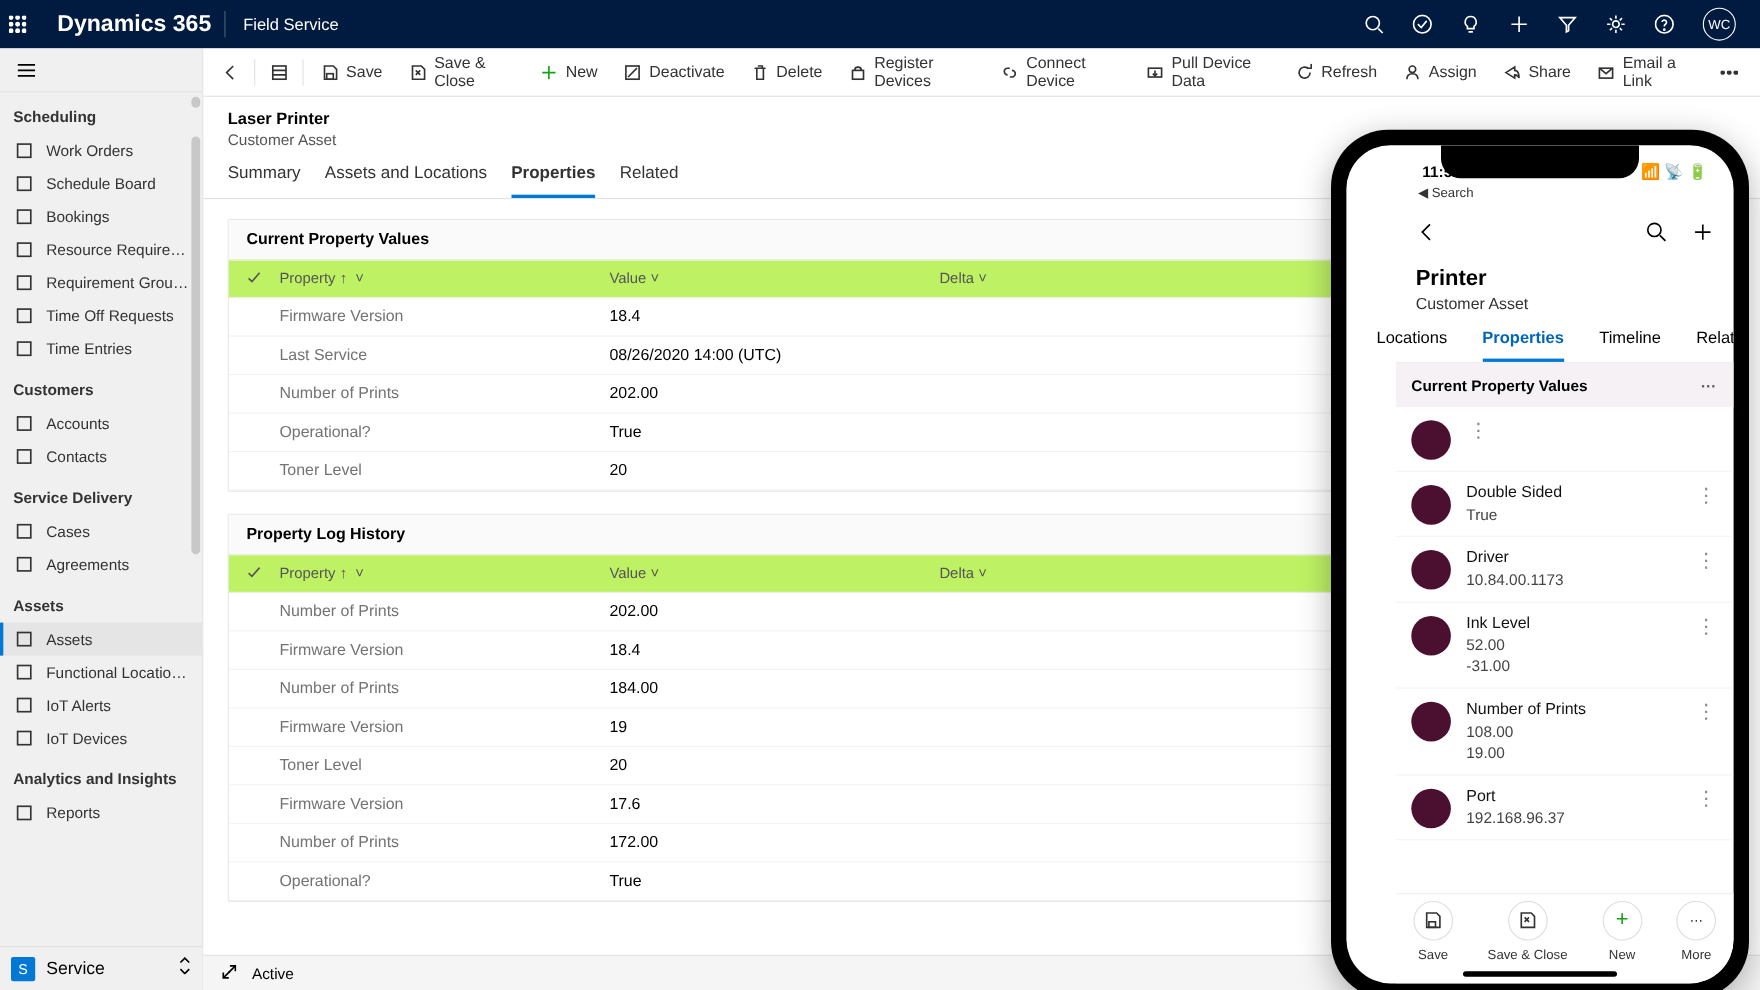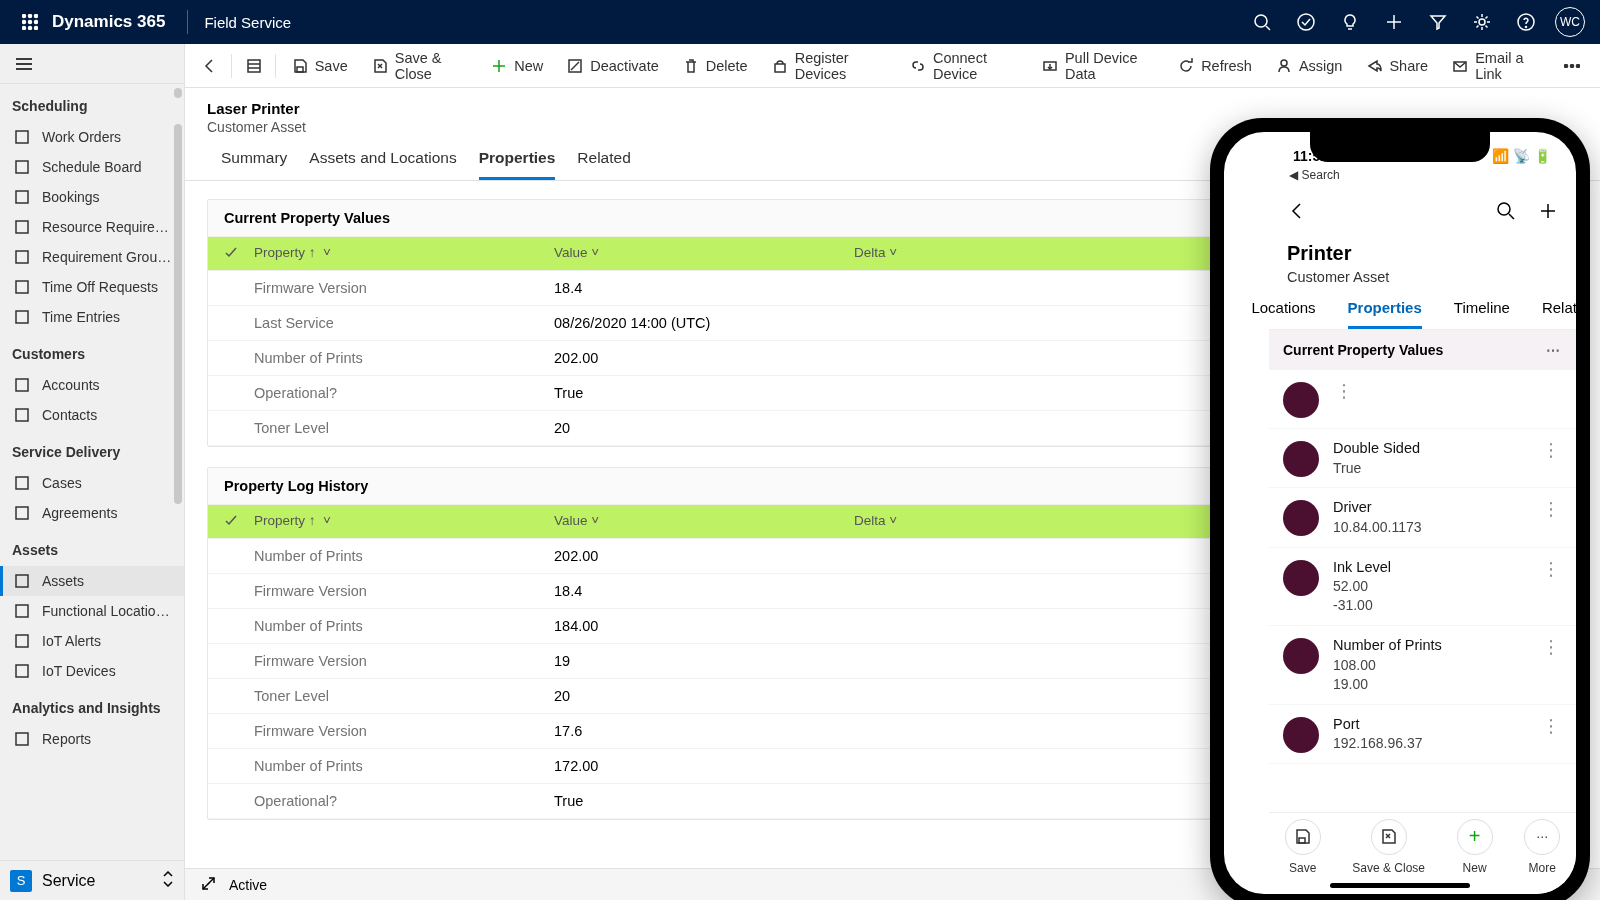--- a/index.html
+++ b/index.html
@@ -1,25 +1,25 @@
 <!DOCTYPE html>
 <html><head>
 <meta charset="utf-8">
 <style>
 * { margin: 0; padding: 0; box-sizing: border-box; font-family: "Segoe UI", Arial, sans-serif; }
 body { width: 1600px; height: 900px; background: #fff; overflow: hidden; position: relative; }
 
 
 .topbar { height: 44px; background: #001B3F; color: #fff; display: flex; align-items: center; padding: 0 8px; }
 .topbar .waffle { width: 44px; display: flex; align-items: center; justify-content: center; }
-.topbar .brand { font-weight: 600; font-size: 17px; margin-right: 18px; }
+.topbar .brand { font-weight: 600; font-size: 21px; margin-right: 8px; }
 .topbar .divider { width: 1px; height: 24px; background: rgba(255,255,255,.3); margin: 0 16px 0 4px; }
 .topbar .app { font-size: 15px; }
 .topbar .spacer { flex: 1; }
-.topbar .ticon { width: 44px; height: 44px; display: flex; align-items: center; justify-content: center; cursor: pointer; }
+.topbar .ticon { width: 44px; height: 44px; display: flex; align-items: center; justify-content: flex-start; cursor: pointer; }
 .topbar .avatar { width: 30px; height: 30px; border-radius: 50%; border: 1px solid #fff; display: flex; align-items: center; justify-content: center; font-size: 12px; }
 
 
 .sidebar { position: absolute; top: 44px; left: 0; width: 185px; height: calc(100% - 44px); background: #f0f0f0; border-right: 1px solid #e1e1e1; overflow: hidden; }
 .sidebar .hamburger { height: 40px; display: flex; align-items: center; justify-content: flex-start; padding-left: 16px; border-bottom: 1px solid #e1e1e1; }
 .sidebar .content { height: calc(100% - 40px - 40px); overflow-y: auto; }
 .sidebar .group { font-weight: 600; font-size: 14px; padding: 14px 12px 8px 12px; color: #333; }
 .sidebar .item { display: flex; align-items: center; padding: 7px 12px; font-size: 14px; color: #333; cursor: pointer; white-space: nowrap; overflow: hidden; text-overflow: ellipsis; }
 .sidebar .item.active { background: #e5e5e5; border-left: 3px solid #0078d4; padding-left: 9px; font-weight: 400; }
 .sidebar .item .sicon { width: 20px; margin-right: 10px; flex: 0 0 20px; display: inline-flex; justify-content: center; }
@@ -35,21 +35,21 @@
 .cmdbar .btn { display: flex; align-items: center; padding: 0 12px; height: 44px; cursor: pointer; }
 .cmdbar .btn .ci { margin-right: 7px; display: inline-flex; }
 .cmdbar .sep { width: 1px; height: 24px; background: #e1e1e1; margin: 0 4px; }
 .cmdbar .back { width: 40px; justify-content: center; padding: 0; }
 .cmdbar .more { margin-left: auto; }
 
 .header { padding: 12px 22px 0 22px; }
 .header h1 { font-size: 15px; font-weight: 600; }
 .header .sub { font-size: 14px; color: #555; margin-top: 2px; }
 
-.tabs { display: flex; gap: 22px; padding: 14px 22px 0 36px; border-bottom: 1px solid #e1e1e1; }
+.tabs { display: flex; gap: 22px; padding: 14px 22px 0 22px; border-bottom: 1px solid #e1e1e1; }
 .tabs .tab { padding-bottom: 10px; font-size: 15.5px; cursor: pointer; color: #333; }
 .tabs .tab.active { font-weight: 600; border-bottom: 3px solid #0078d4; }
 
 .body { flex: 1; overflow-y: auto; padding: 18px 22px; }
 .section { border: 1px solid #e6e6e6; border-radius: 2px; margin-bottom: 20px; }
 .section .shead { display: flex; align-items: center; padding: 10px 16px; font-weight: 600; font-size: 14.5px; background: #fafafa; }
 .section .shead .sact { margin-left: auto; display: flex; align-items: center; gap: 6px; font-weight: 400; color: #333; cursor: pointer; }
 .table { width: 100%; }
 .thead { display: flex; padding: 8px 16px; font-size: 13.5px; color: #555; border-top: 1px solid #eee; border-bottom: 1px solid #eee; background: #bef264; }
 .thead .chk { width: 30px; }

